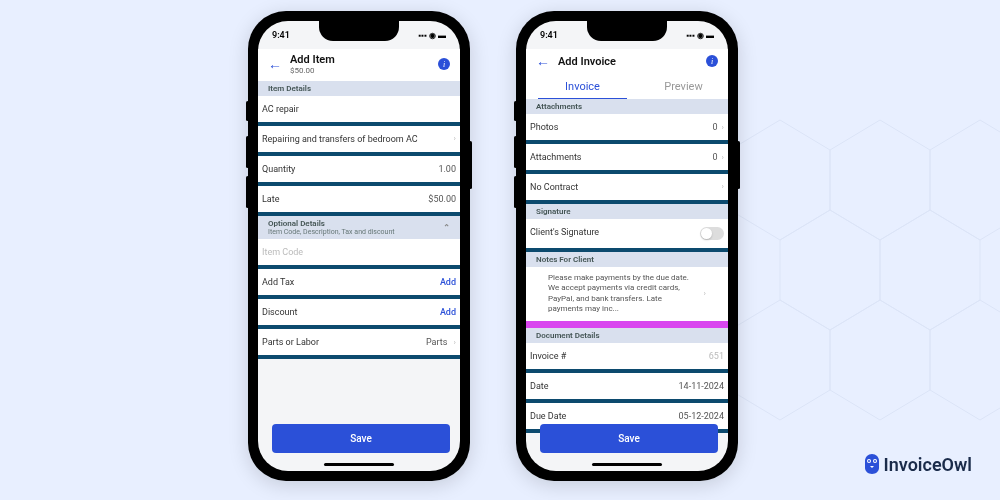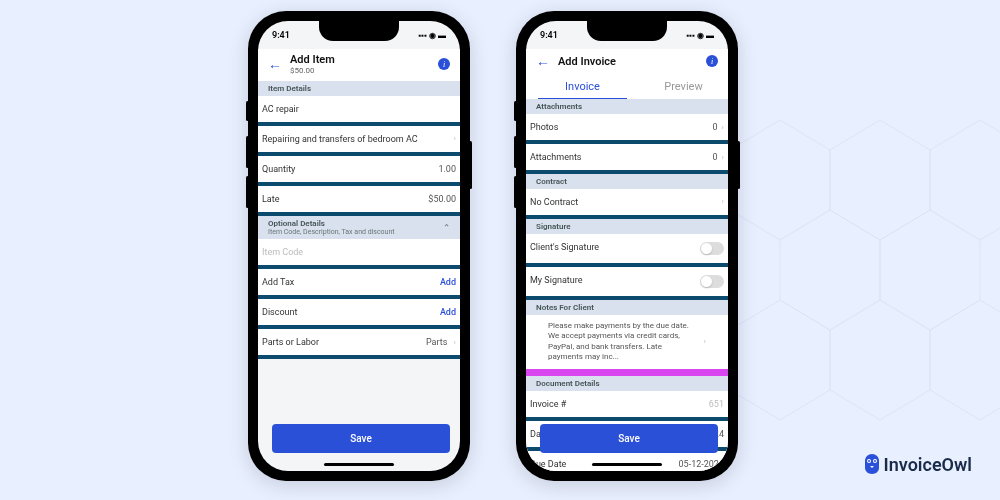--- a/index.html
+++ b/index.html
@@ -328,32 +328,27 @@
         <div class="scroll-area">
           <div class="section-header">Attachments</div>
           <div class="row">
             <span>Photos</span>
             <span><span class="value">0</span><span class="chevron">›</span></span>
           </div>
           <div class="row">
             <span>Attachments</span>
             <span><span class="value">0</span><span class="chevron">›</span></span>
           </div>
-          <div class="section-header">Contract</div>
           <div class="row">
             <span>No Contract</span>
             <span class="chevron">›</span>
           </div>
           <div class="section-header">Signature</div>
           <div class="row">
             <span>Client's Signature</span>
-            <div class="toggle"></div>
-          </div>
-          <div class="row">
-            <span>My Signature</span>
             <div class="toggle"></div>
           </div>
           <div class="section-header">Notes For Client</div>
           <div class="notes-row">
             <span>Please make payments by the due date. We accept payments via credit cards, PayPal, and bank transfers. Late payments may inc...</span>
             <span class="chevron">›</span>
           </div>
           <div class="section-header">Document Details</div>
           <div class="row">
             <span>Invoice #</span>

